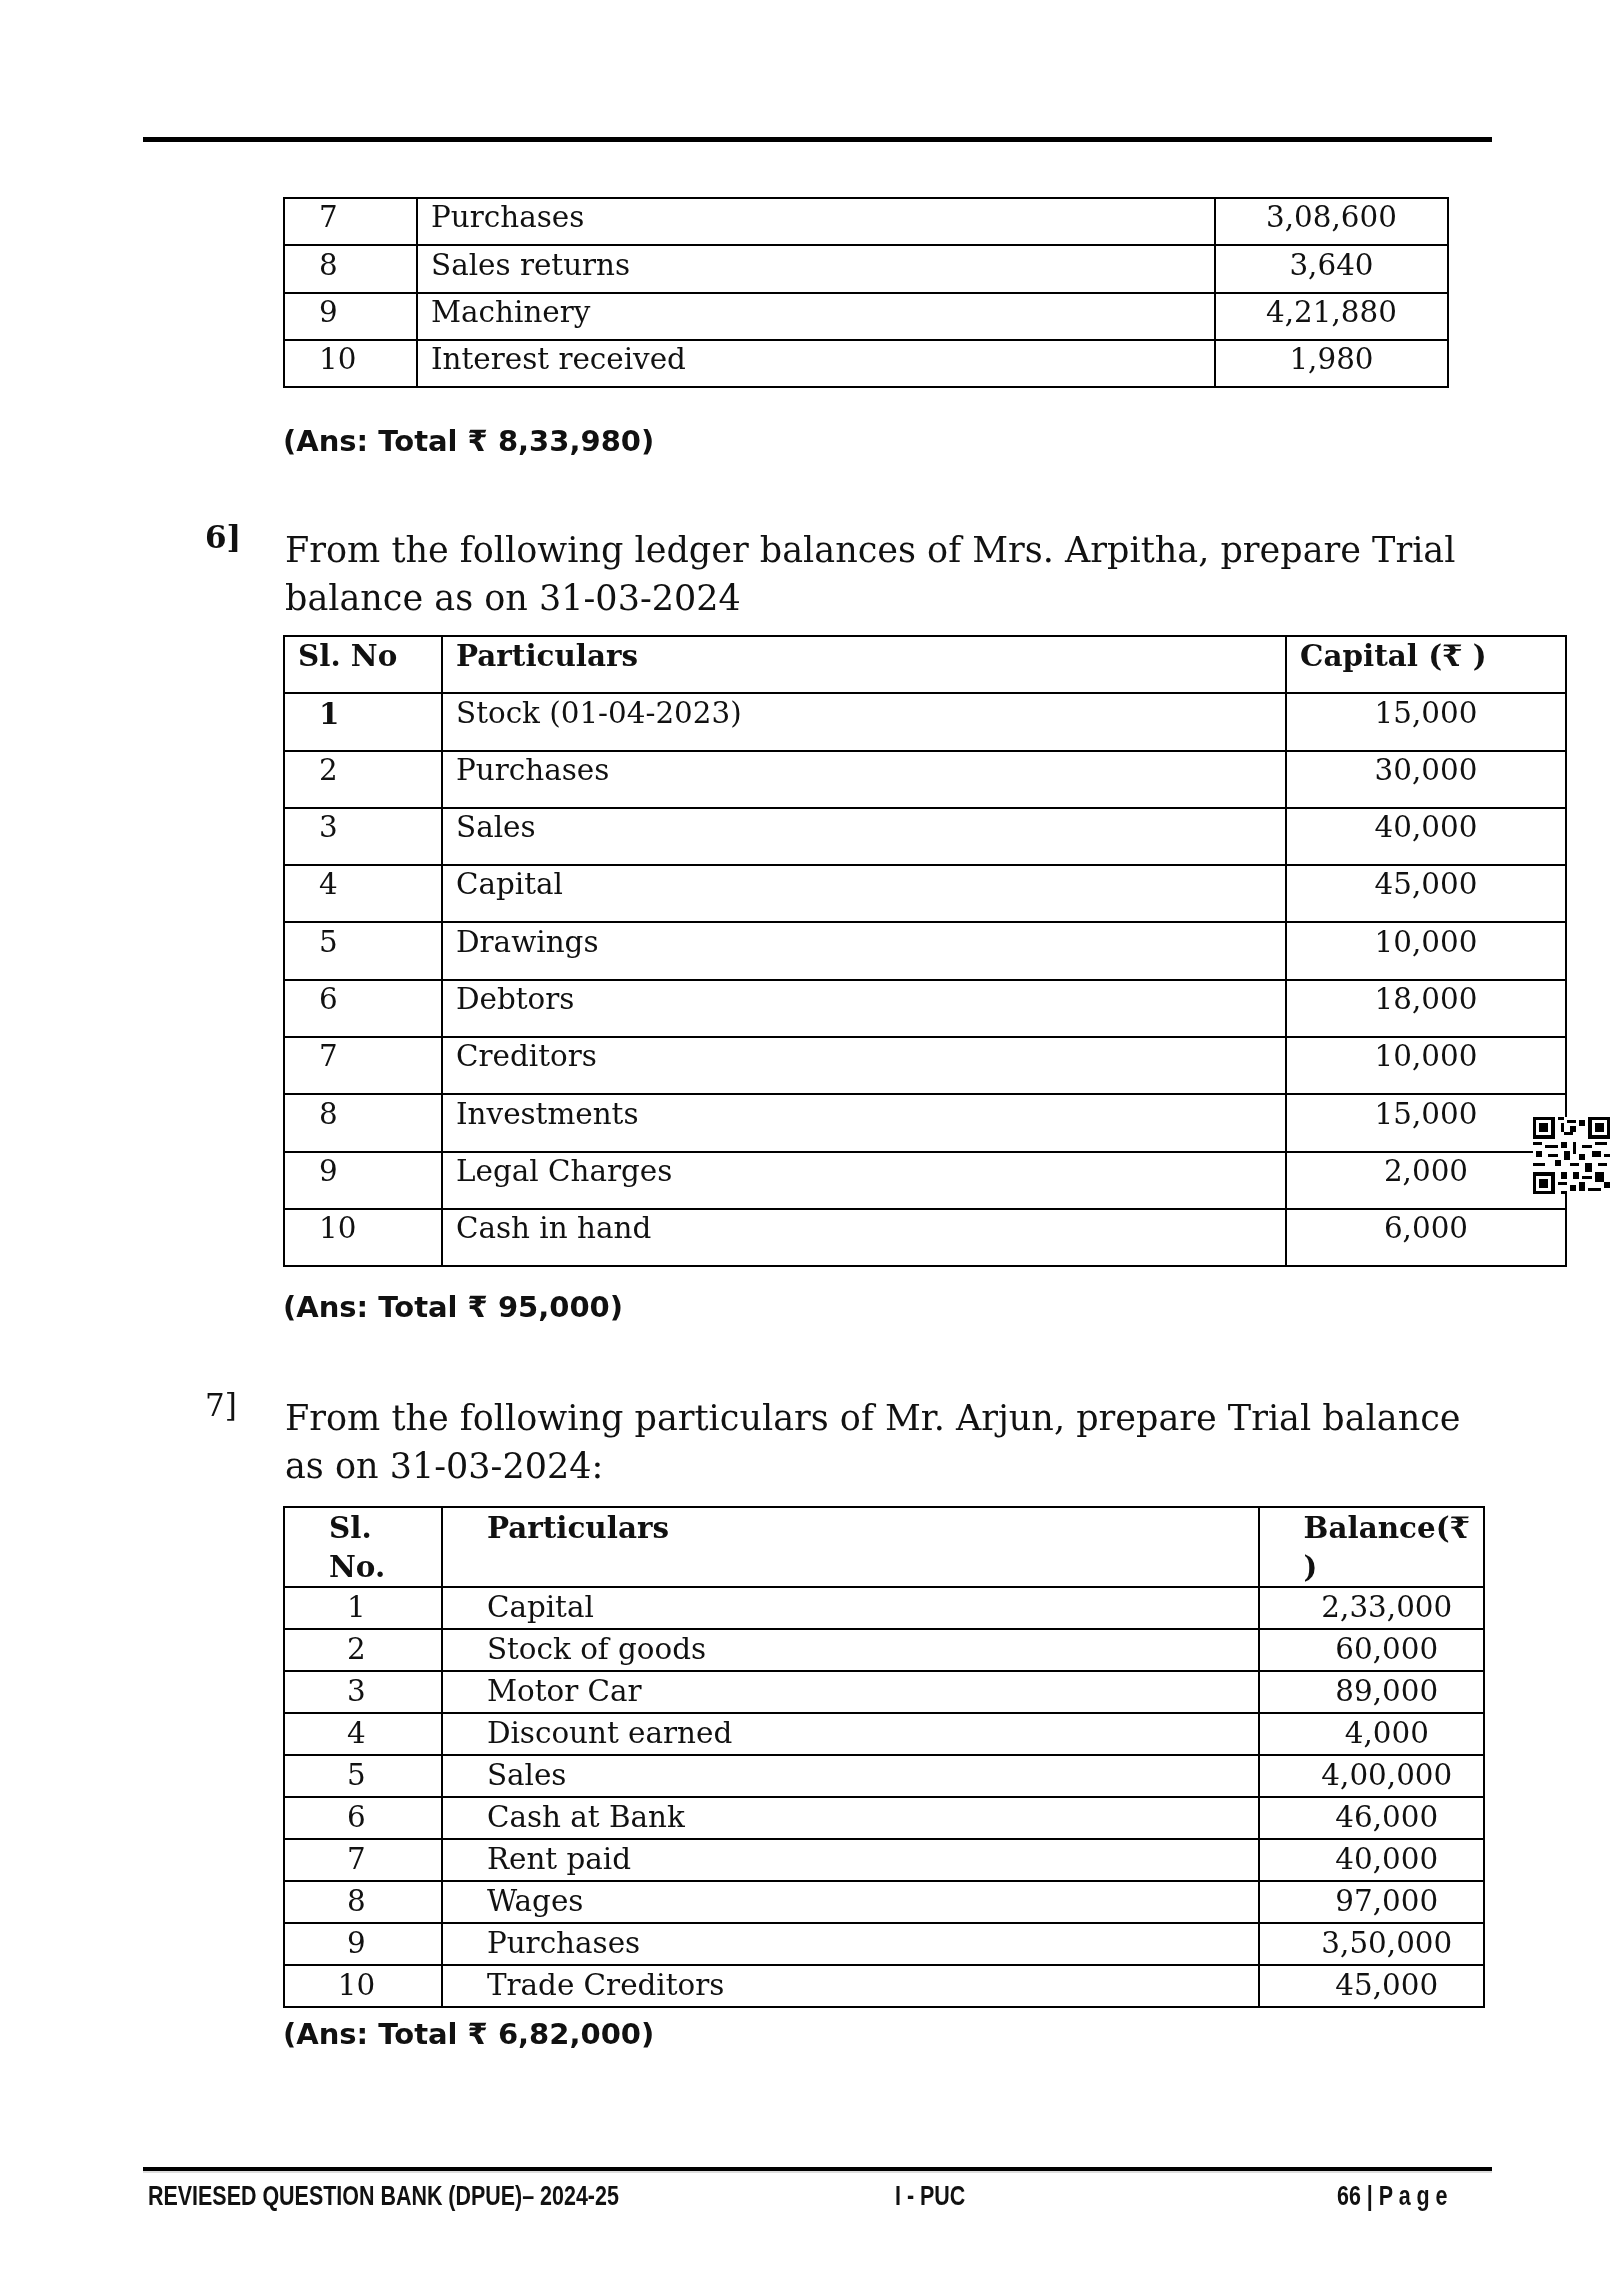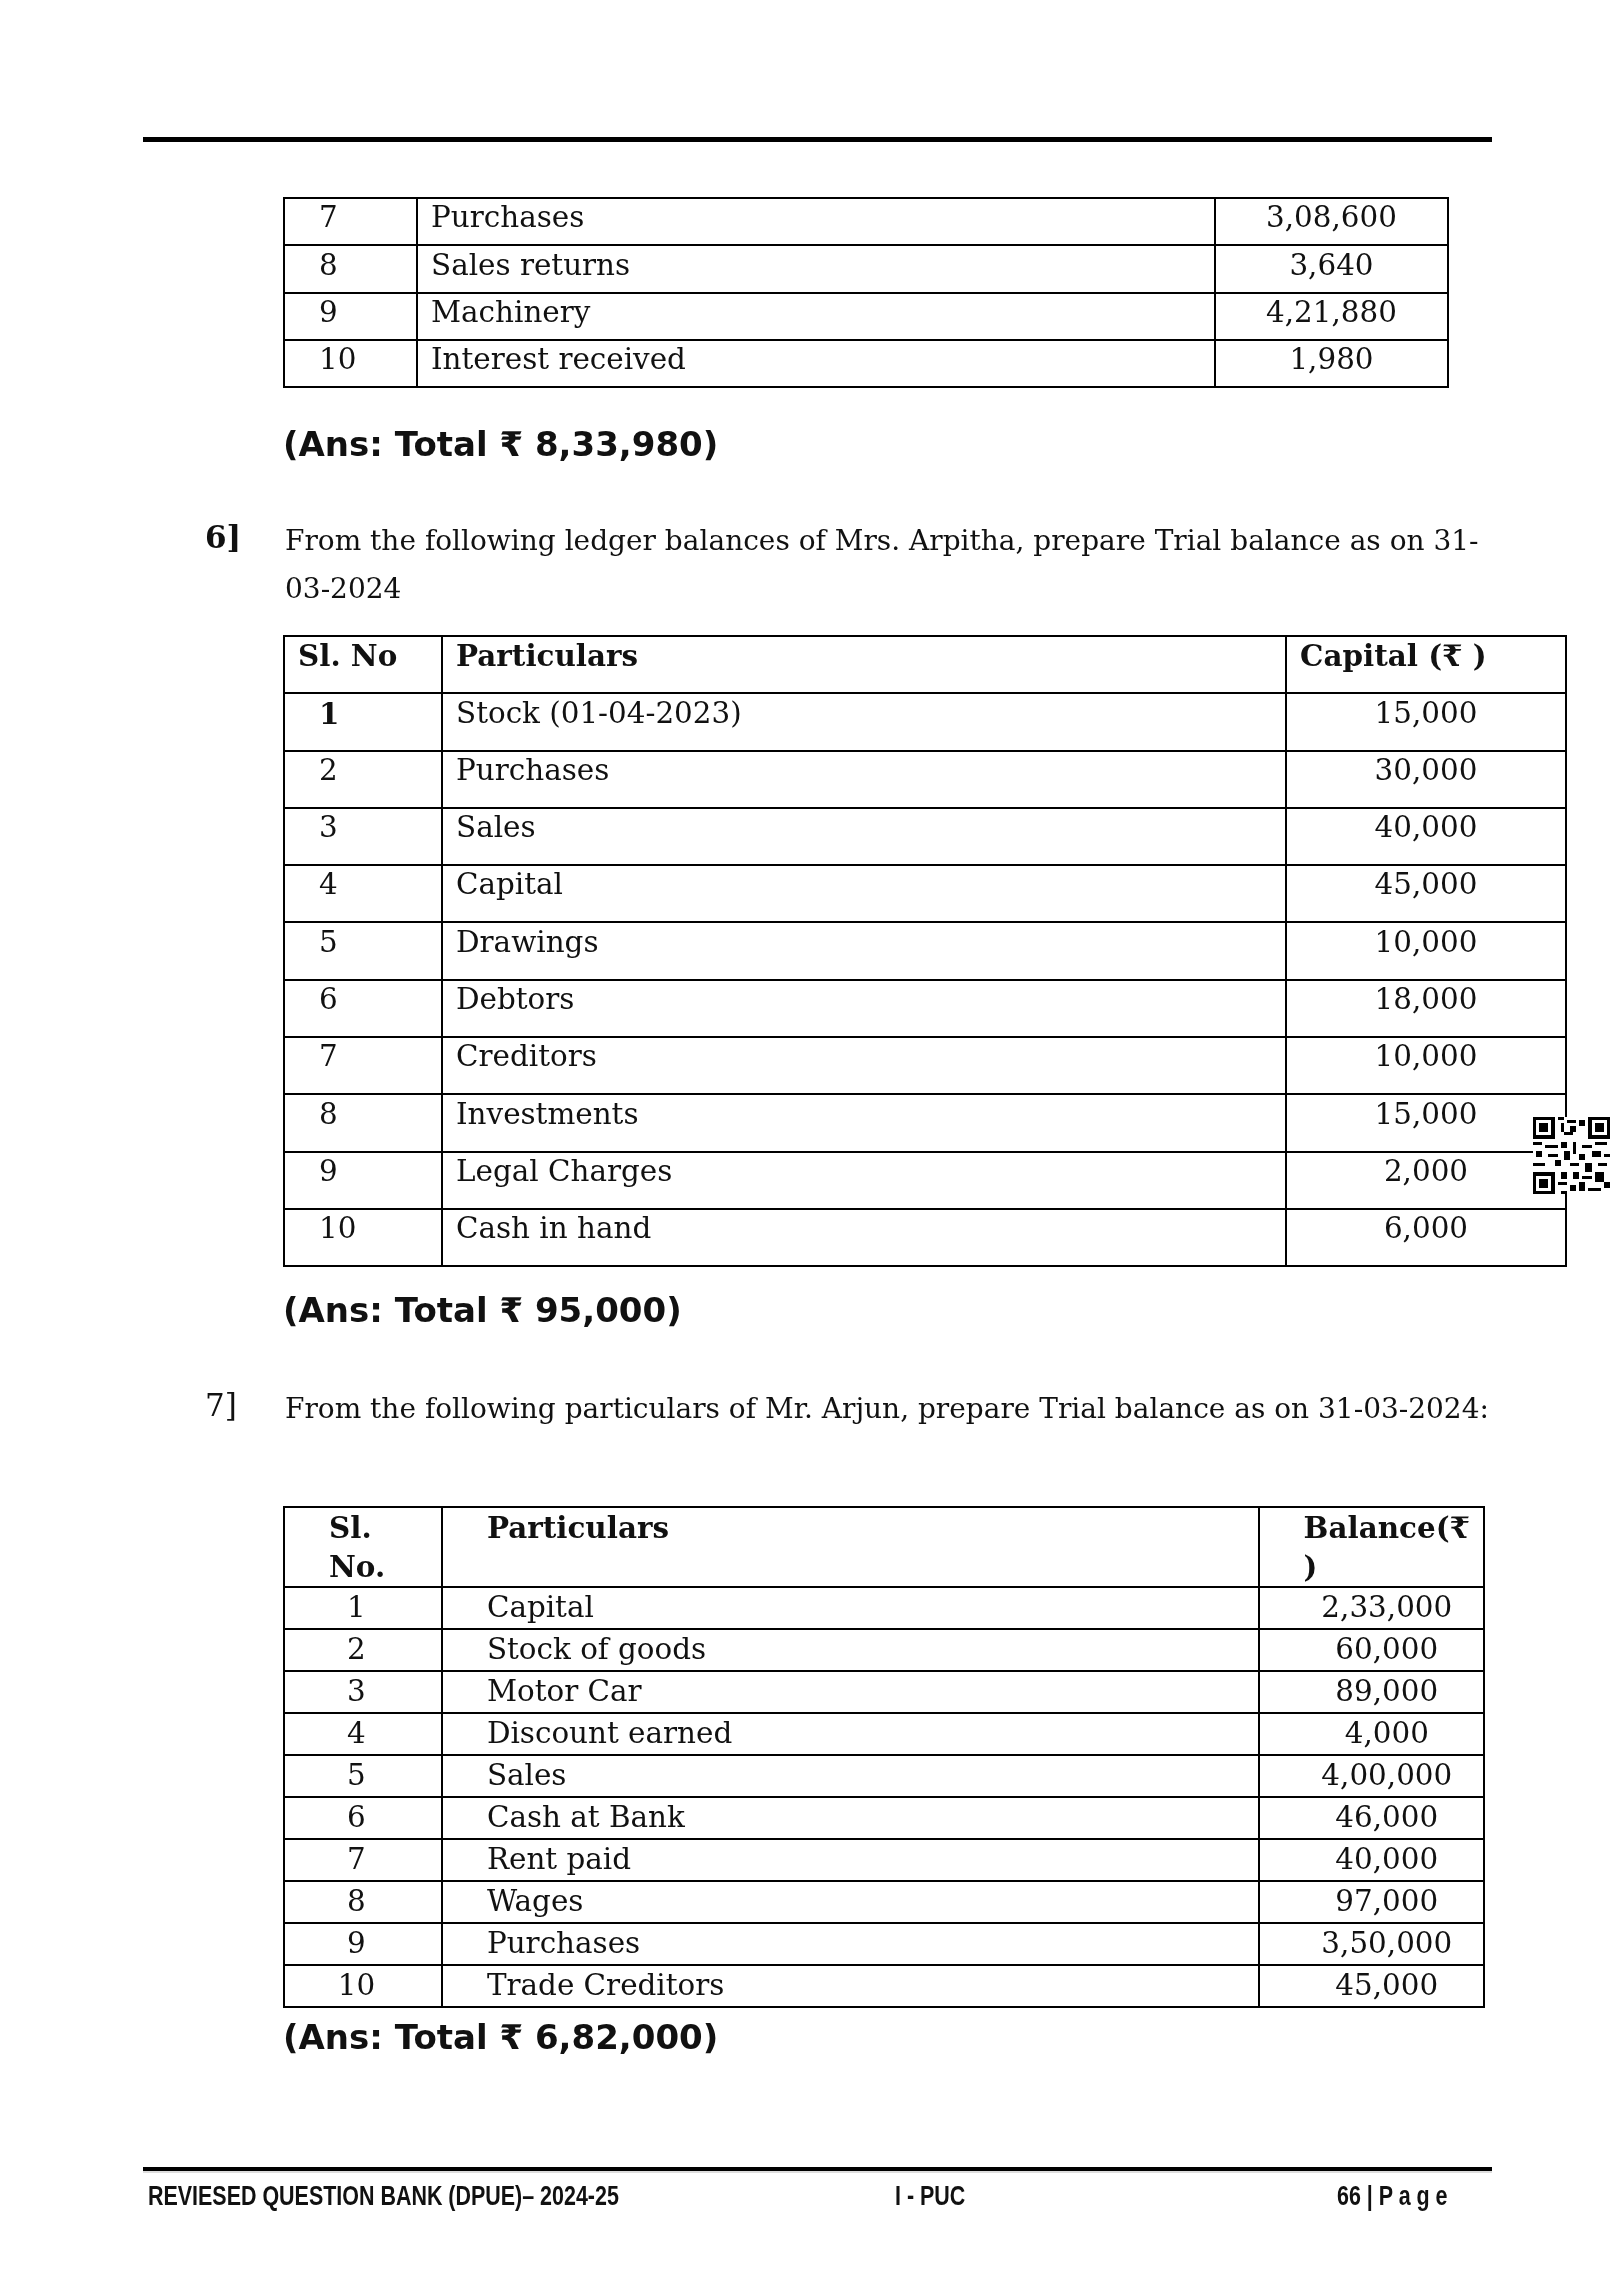--- a/index.html
+++ b/index.html
@@ -4,23 +4,23 @@
 <style>
   html, body { margin:0; padding:0; background:#fff; }
   body { width:1622px; height:2295px; position:relative; overflow:hidden;
          font-family:"DejaVu Serif", serif; color:#111; }
   .rule-top { position:absolute; left:143px; top:137px; width:1349px; height:4.6px; background:#000; }
   table.tb { position:absolute; border-collapse:collapse; font-size:29.4px; }
   table.tb td, table.tb th { border:2px solid #000; padding:0 13px; vertical-align:top; }
   table.tb th { font-weight:bold; text-align:left; }
   .num { text-align:center; }
   .sl { text-align:left; padding-left:34px !important; }
-  .ans { position:absolute; left:283px; font-family:"DejaVu Sans", sans-serif; font-weight:bold; font-size:34px; }
+  .ans { position:absolute; left:283px; font-family:"DejaVu Sans", sans-serif; font-weight:bold; font-size:29px; }
   .qno { position:absolute; left:205px; font-size:31px; }
-  .qtext { position:absolute; left:285px; font-size:28px; line-height:48px; width:1224px; }
+  .qtext { position:absolute; left:285px; font-size:35px; line-height:48px; width:1224px;margin-top:9px; }
   #t1 { left:283px; top:197px; width:1166px; }
   #t1 td { height:44px; padding-top:1.3px; }
   #t2 { left:283px; top:635px; width:1284px; }
   #t2 th, #t2 td { height:54px; padding-top:1.3px; }
   #t3 { left:283px; top:1506px; width:1202px; }
   #t3 th, #t3 td { height:40px; padding-top:0; line-height:39px;padding-left:44px; }
   #t3 .sl { text-align:center; padding-left:0 !important; }
   .qr { position:absolute; left:1533px; top:1117px; width:77px; height:77px; }
   .rule-bot { position:absolute; left:143px; top:2167px; width:1349px; height:3.9px; background:#000; }
   .rule-bot2 { position:absolute; left:143px; top:2171px; width:1349px; height:2px; background:#ddd; }

